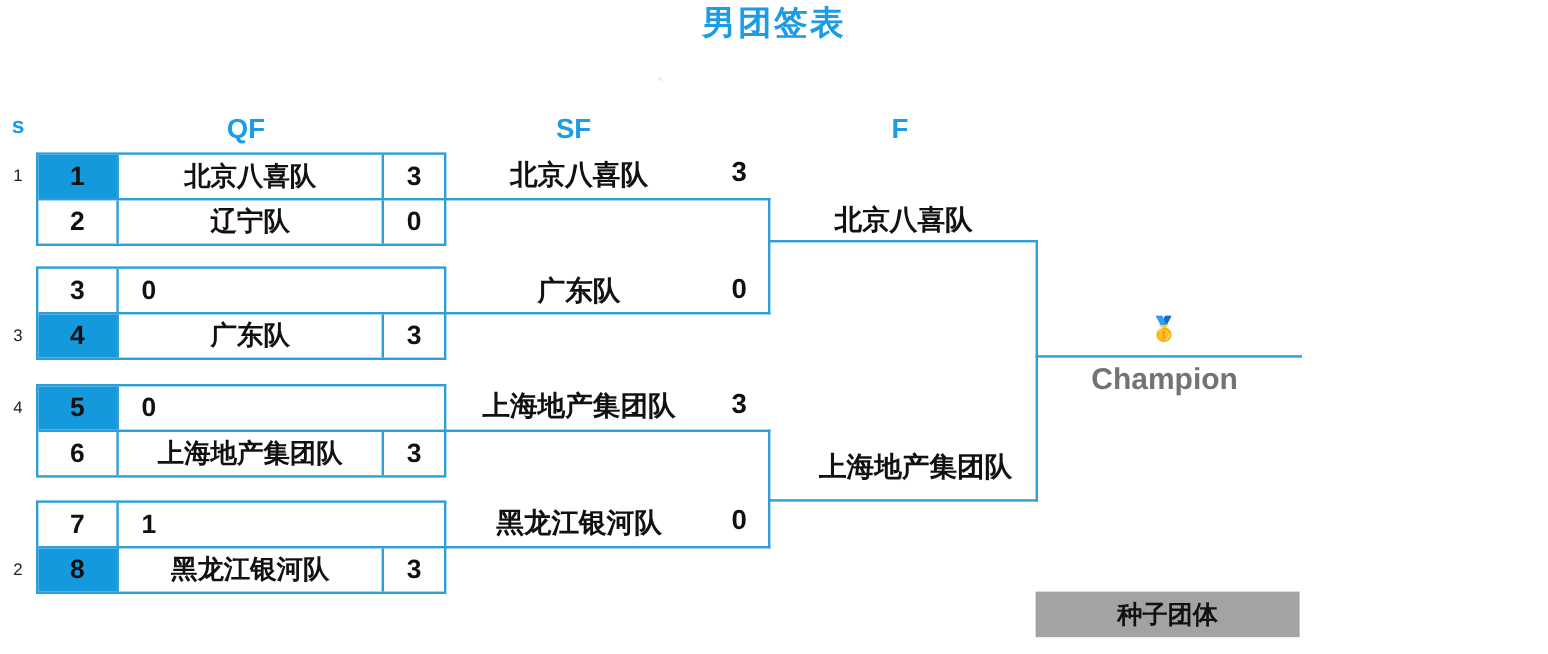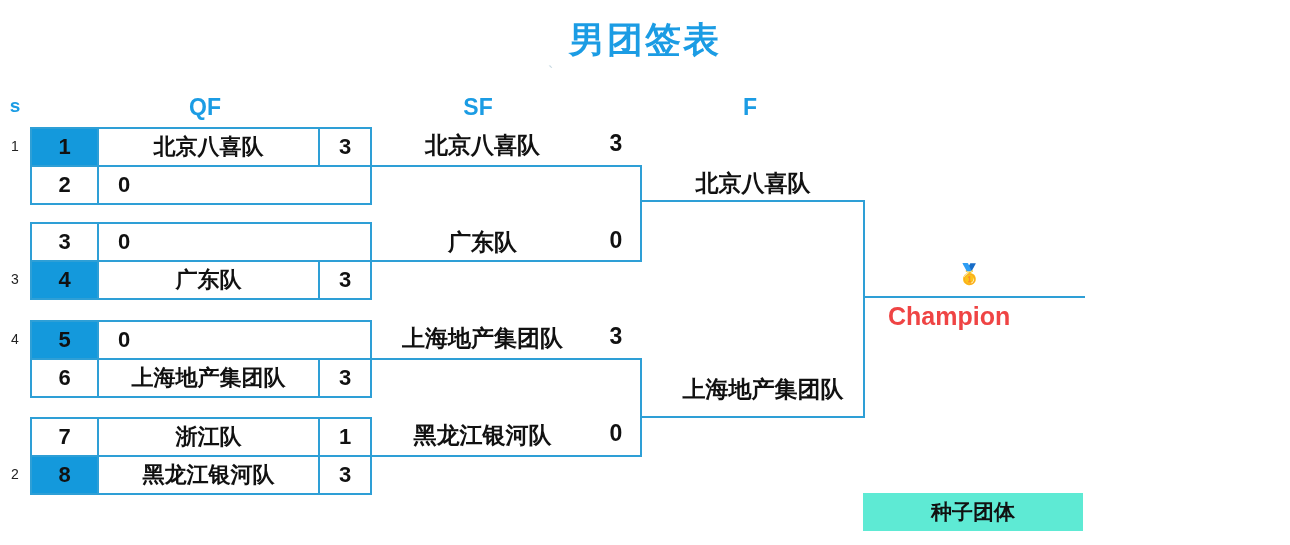--- a/index.html
+++ b/index.html
@@ -2,22 +2,22 @@
 <html><head>
 <meta charset="utf-8">
 <style>
   html,body{margin:0;padding:0;background:#ffffff;}
   .stage{
     position:relative;width:1290px;height:545px;background:#ffffff;overflow:hidden;
     font-family:"Liberation Sans","DejaVu Sans",sans-serif;color:#111;
   }
   .abs{position:absolute;}
   .title{
-    left:0;top:16px;width:1290px;text-align:center;
-    font-size:36px;font-weight:bold;color:#1b9ce4;letter-spacing:2px;
+    left:0;top:0;width:1290px;text-align:center;
+    font-size:28px;font-weight:bold;color:#1b9ce4;letter-spacing:2px;
   }
   .smudge{left:548px;top:64px;font-size:16px;color:rgba(160,190,205,.6);}
   .col-header{font-size:23px;font-weight:bold;color:#1b9ce4;text-align:center;}
   .s-header{left:2px;top:95px;width:26px;font-size:19px;}
   .qf-header{left:130px;top:94px;width:150px;}
   .sf-header{left:403px;top:94px;width:150px;}
   .f-header{left:675px;top:94px;width:150px;}
 
   .margin-rank{left:2px;width:26px;text-align:center;font-size:14px;color:#222;}
 
@@ -34,25 +34,25 @@
   .cell.team{flex:1;border-right:2px solid #2e9fd6;}
   .cell.score{width:50px;}
 
   .hline{height:2px;background:#2e9fd6;}
   .vline{width:2px;background:#2e9fd6;}
 
   .adv-name{font-size:23px;font-weight:bold;color:#111;text-align:center;white-space:nowrap;}
   .adv-score{font-size:23px;font-weight:bold;color:#111;text-align:center;}
 
   .medal{left:900px;top:262px;width:140px;text-align:center;font-size:20px;}
-  .champion-label{left:888px;top:302px;width:165px;
-    font-size:25px;font-weight:bold;color:#ef4444;}
+  .champion-label{left:888px;top:302px;width:165px;text-align:center;
+    font-size:25px;font-weight:bold;color:#737373;}
 
   .seed-box{
-    left:863px;top:493px;width:220px;height:38px;background:#5eead4;
+    left:863px;top:493px;width:220px;height:38px;background:#a3a3a3;
     display:flex;align-items:center;justify-content:center;
     font-size:21px;font-weight:bold;color:#111;
   }
 </style>
 </head>
 <body>
 
 <div class="stage">
 
   <div class="abs title">男团签表</div>
@@ -69,20 +69,21 @@
   <div class="abs margin-rank" style="top:466px">2</div>
 
   <div class="abs match" style="top:127px">
     <div class="qf-row first">
       <div class="cell num seeded">1</div>
       <div class="cell team">北京八喜队</div>
       <div class="cell score">3</div>
     </div>
     <div class="qf-row">
       <div class="cell num">2</div>
+      <div class="cell team">辽宁队</div>
       <div class="cell score">0</div>
     </div>
   </div>
 
   <div class="abs match" style="top:222px">
     <div class="qf-row first">
       <div class="cell num">3</div>
       <div class="cell score">0</div>
     </div>
     <div class="qf-row">
@@ -100,21 +101,20 @@
     <div class="qf-row">
       <div class="cell num">6</div>
       <div class="cell team">上海地产集团队</div>
       <div class="cell score">3</div>
     </div>
   </div>
 
   <div class="abs match" style="top:417px">
     <div class="qf-row first">
       <div class="cell num">7</div>
-      <div class="cell team">浙江队</div>
       <div class="cell score">1</div>
     </div>
     <div class="qf-row">
       <div class="cell num seeded">8</div>
       <div class="cell team">黑龙江银河队</div>
       <div class="cell score">3</div>
     </div>
   </div>
 
   <div class="abs hline" style="left:370px;top:165px;width:272px"></div>

